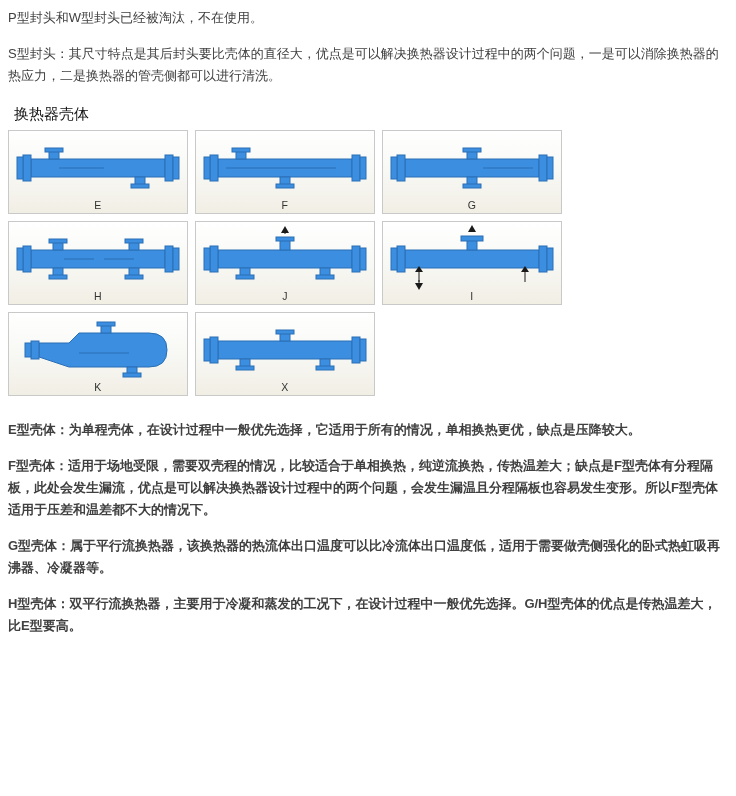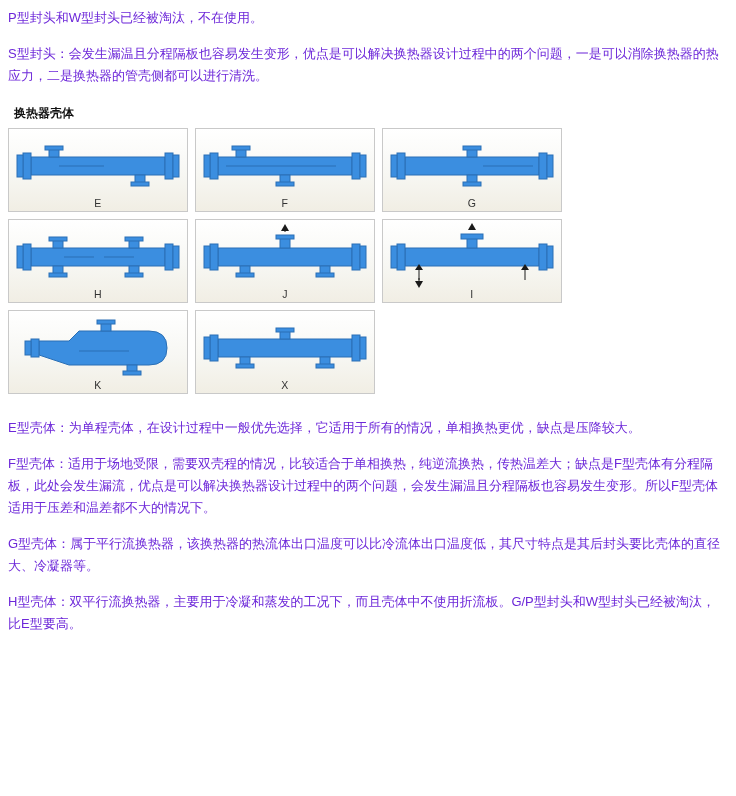--- a/index.html
+++ b/index.html
@@ -16,33 +16,33 @@
     position: relative;
   }
   .page {
     width: 736px;
     padding: 0;
     box-sizing: border-box;
   }
   .para {
     font-size: 13px;
     line-height: 22px;
-    color: #6d28d9;
+    color: #404040;
     margin: 0 8px 0 8px;
     padding: 0;
   }
   .para-block {
     margin-top: 14px;
   }
   .top-block {
     padding-top: 7px;
   }
   .figure-title {
-    font-size: 12px;
-    font-weight: bold;
+    font-size: 15px;
+    font-weight: normal;
     color: #111111;
     margin: 18px 0 6px 14px;
   }
   .figure-grid {
     margin: 0 0 0 8px;
     width: 580px;
   }
   .fig-row {
     display: flex;
     flex-direction: row;
@@ -66,30 +66,31 @@
     color: #333333;
     letter-spacing: 0.5px;
   }
   .fig-svg {
     display: block;
     width: 178px;
     height: 70px;
   }
   .tail-text {
     margin-top: 16px;
+    font-weight: bold;
   }
 </style>
 </head>
 <body>
 
 <div class="page">
 
   <div class="top-block">
     <p class="para">P型封头和W型封头已经被淘汰，不在使用。</p>
-    <p class="para para-block">S型封头：会发生漏温且分程隔板也容易发生变形，优点是可以解决换热器设计过程中的两个问题，一是可以消除换热器的热应力，二是换热器的管壳侧都可以进行清洗。</p>
+    <p class="para para-block">S型封头：其尺寸特点是其后封头要比壳体的直径大，优点是可以解决换热器设计过程中的两个问题，一是可以消除换热器的热应力，二是换热器的管壳侧都可以进行清洗。</p>
   </div>
 
   <div class="figure-title">换热器壳体</div>
 
   <div class="figure-grid">
 
     <div class="fig-row">
 
       <div class="fig-cell">
         <svg class="fig-svg" viewBox="0 0 178 70">
@@ -238,17 +239,17 @@
         <div class="label">X</div>
       </div>
 
     </div>
 
   </div>
 
   <div class="tail-text">
     <p class="para">E型壳体：为单程壳体，在设计过程中一般优先选择，它适用于所有的情况，单相换热更优，缺点是压降较大。</p>
     <p class="para para-block">F型壳体：适用于场地受限，需要双壳程的情况，比较适合于单相换热，纯逆流换热，传热温差大；缺点是F型壳体有分程隔板，此处会发生漏流，优点是可以解决换热器设计过程中的两个问题，会发生漏温且分程隔板也容易发生变形。所以F型壳体适用于压差和温差都不大的情况下。</p>
-    <p class="para para-block">G型壳体：属于平行流换热器，该换热器的热流体出口温度可以比冷流体出口温度低，其尺寸特点是其后封头要比壳体的直径大、冷凝器等。</p>
-    <p class="para para-block">H型壳体：双平行流换热器，主要用于冷凝和蒸发的工况下，而且壳体中不使用折流板。G/P型封头和W型封头已经被淘汰，比E型要高。</p>
+    <p class="para para-block">G型壳体：属于平行流换热器，该换热器的热流体出口温度可以比冷流体出口温度低，适用于需要做壳侧强化的卧式热虹吸再沸器、冷凝器等。</p>
+    <p class="para para-block">H型壳体：双平行流换热器，主要用于冷凝和蒸发的工况下，在设计过程中一般优先选择。G/H型壳体的优点是传热温差大，比E型要高。</p>
   </div>
 
 </div>
 
 </body></html>

